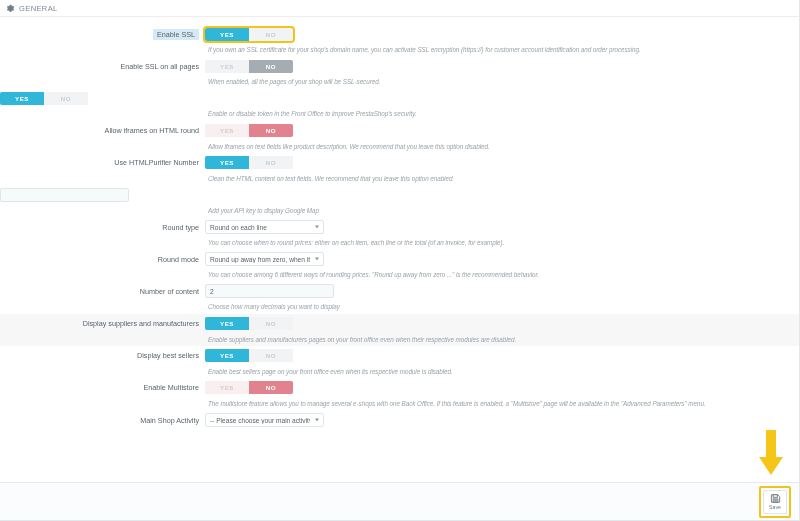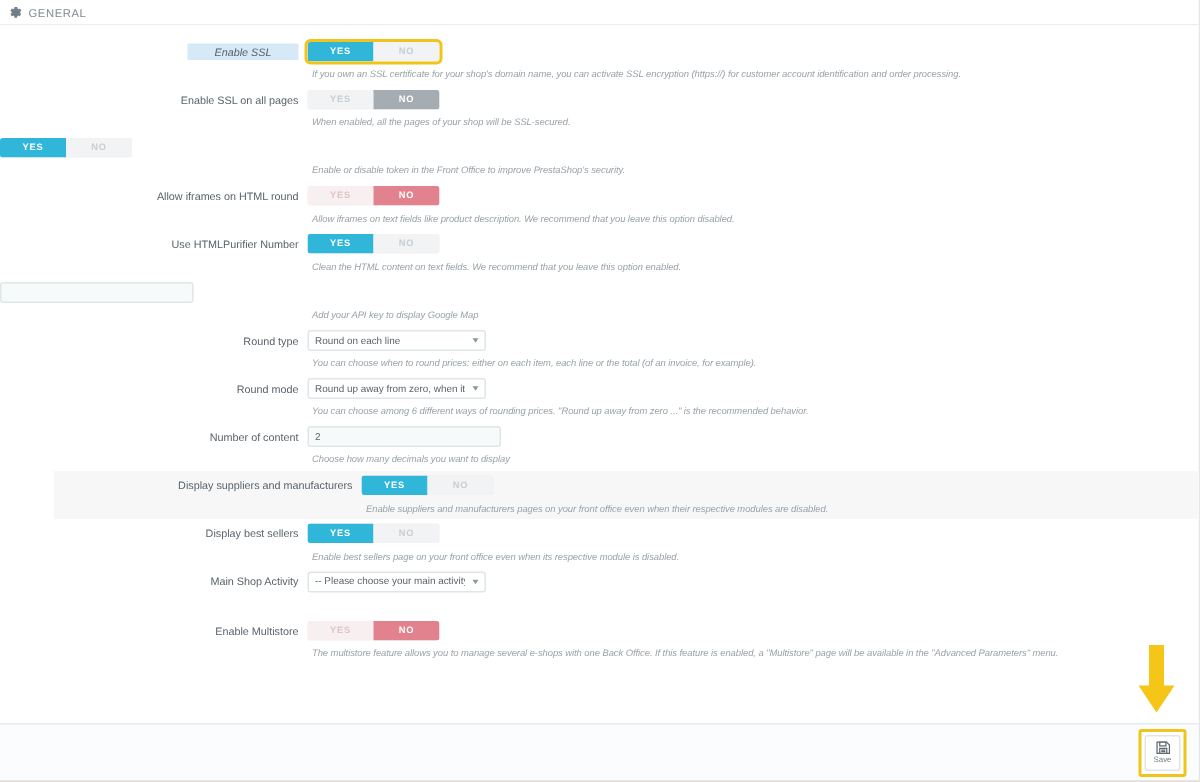--- a/index.html
+++ b/index.html
@@ -11,21 +11,21 @@
     height: 521px;
     overflow: hidden;
     background: #ffffff;
     font-family: "Liberation Sans", sans-serif;
   }
 
   #screen {
     position: relative;
     width: 800px;
     height: 521px;
-    background: #a16207;
+    background: #1d4ed8;
     overflow: hidden;
   }
 
   
   .panel {
     position: absolute;
     left: 0;
     top: 0;
     width: 800px;
     height: 521px;
@@ -77,44 +77,42 @@
   }
 
   .form-row {
     position: relative;
     display: block;
     padding: 0;
     margin: 0;
   }
   .form-row.banded {
     background: #f7f7f8;
-    margin-left: 36px;
   }
 
   .row-main {
     display: flex;
     align-items: center;
     min-height: 20px;
   }
 
   .row-label {
     width: 205px;
     flex: 0 0 205px;
     text-align: right;
     padding-right: 6px;
     font-size: 7.2px;
     color: #59636b;
     line-height: 1.25;
     white-space: nowrap;
   }
   .row-label .hl {
     background: #d6e9f7;
-    padding: 1px 18px;
+    padding: 1px 4px;
     border-radius: 1px;
-    font-style: italic;
   }
 
   .row-control {
     flex: 1 1 auto;
     display: flex;
     align-items: center;
   }
 
   .row-hint {
     margin-left: 208px;
@@ -408,41 +406,41 @@
               <div class="toggle">
                 <div class="seg on-blue">YES</div>
                 <div class="seg off">NO</div>
               </div>
             </div>
           </div>
           <div class="row-hint">Enable best sellers page on your front office even when its respective module is disabled.</div>
         </div>
         <div class="form-row">
           <div class="row-main">
+            <div class="row-label">Enable Multistore</div>
+            <div class="row-control">
+              <div class="toggle">
+                <div class="seg off-red">YES</div>
+                <div class="seg on-red">NO</div>
+              </div>
+            </div>
+          </div>
+          <div class="row-hint">The multistore feature allows you to manage several e-shops with one Back Office. If this feature is enabled, a "Multistore" page will be available in the "Advanced Parameters" menu.</div>
+        </div>
+        <div class="form-row">
+          <div class="row-main">
             <div class="row-label">Main Shop Activity</div>
             <div class="row-control">
               <div class="select-box w-activity">
                 <span class="select-text">-- Please choose your main activity --</span>
                 <span class="select-caret"></span>
               </div>
             </div>
           </div>
           <div class="row-hint">&nbsp;</div>
-        </div>
-        <div class="form-row">
-          <div class="row-main">
-            <div class="row-label">Enable Multistore</div>
-            <div class="row-control">
-              <div class="toggle">
-                <div class="seg off-red">YES</div>
-                <div class="seg on-red">NO</div>
-              </div>
-            </div>
-          </div>
-          <div class="row-hint">The multistore feature allows you to manage several e-shops with one Back Office. If this feature is enabled, a "Multistore" page will be available in the "Advanced Parameters" menu.</div>
         </div>
       </div>
 
     <div class="panel-footer">
       <div class="save-wrap">
         <button class="save-button">
           <span class="save-icon">
             <svg viewBox="0 0 16 16" fill="none" stroke="#5d6970" stroke-width="1.2" aria-hidden="true">
               <path d="M2 2.6h9.2L14 5.4v8h-12z" fill="#ffffff"></path>
               <rect x="4.6" y="2.6" width="6" height="3.6" fill="#ffffff"></rect>

